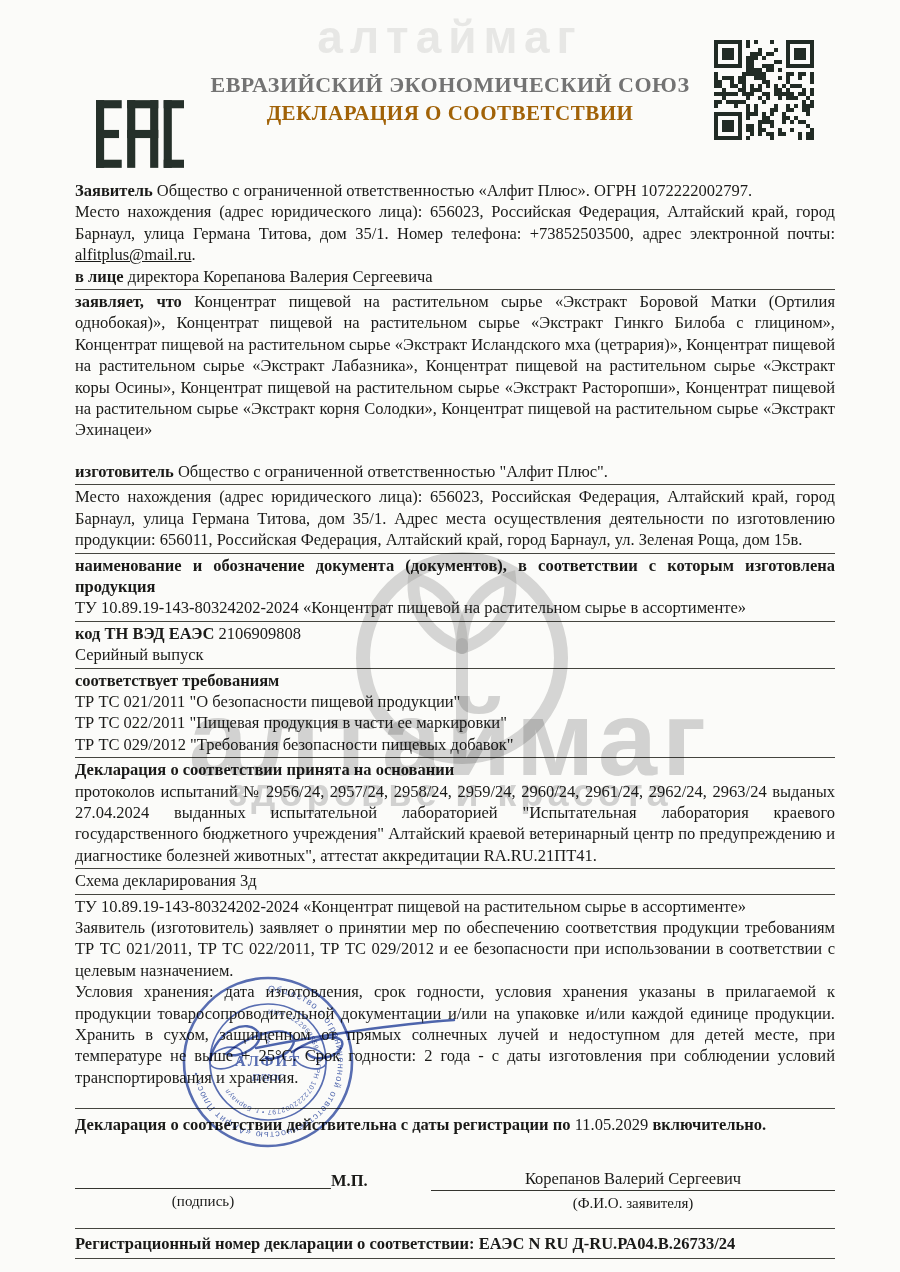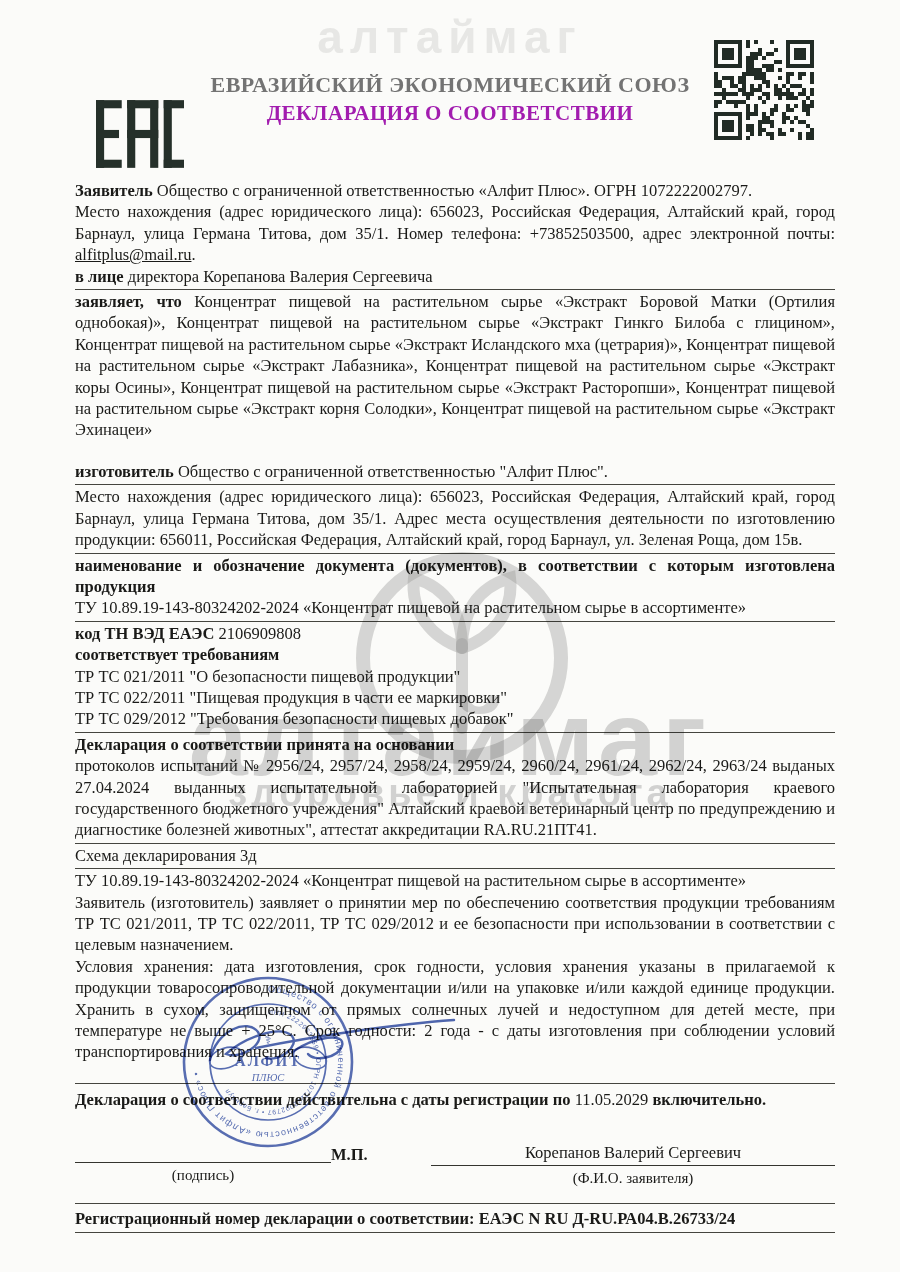--- a/index.html
+++ b/index.html
@@ -12,21 +12,21 @@
   .wm { position:absolute; left:0; right:0; text-align:center; pointer-events:none;
         font-family:"Liberation Sans", sans-serif; font-weight:bold; mix-blend-mode:multiply; z-index:3; }
   .wm-top  { top:10px;  font-size:46px;  color:rgba(195,195,195,0.33); letter-spacing:7px; }
   .wm-main { top:678px; font-size:106px; color:rgba(152,152,152,0.40); letter-spacing:5px; }
   .wm-sub  { top:772px; font-size:38px;  color:rgba(168,168,168,0.48); letter-spacing:4px; }
   .wm-circle { position:absolute; left:350px; top:546px; pointer-events:none; mix-blend-mode:multiply; z-index:3; }
   
   .eac-logo { position:absolute; left:96px; top:95px; z-index:2; }
   .titles { position:absolute; left:90px; right:90px; top:72px; text-align:center; z-index:2; }
   .title-1 { font-size:22px; font-weight:bold; letter-spacing:0.5px; color:#737373; }
-  .title-2 { font-size:21px; font-weight:bold; letter-spacing:0.5px; color:#a21caf; margin-top:3px;text-align:center; }
+  .title-2 { font-size:21px; font-weight:bold; letter-spacing:0.5px; color:#a16207; margin-top:3px;text-align:center; }
   .qr { position:absolute; left:712px; top:38px; z-index:2; }
   
   main { position:absolute; left:75px; top:180px; width:760px; z-index:1;
          font-size:16.5px; line-height:21.4px; }
   p { margin:0; text-align:justify; }
   b { font-weight:bold; }
   .email { text-decoration:underline; }
   .rule-below { border-bottom:1.5px solid #45453f; padding-bottom:2px; margin-bottom:1px; }
   .gap-below { margin-bottom:20px; }
   
@@ -303,20 +303,21 @@
 
     <p class="gap-below"><b>заявляет, что</b> <span>Концентрат пищевой на растительном сырье «Экстракт Боровой Матки (Ортилия однобокая)», Концентрат пищевой на растительном сырье «Экстракт Гинкго Билоба с глицином», Концентрат пищевой на растительном сырье «Экстракт Исландского мха (цетрария)», Концентрат пищевой на растительном сырье «Экстракт Лабазника», Концентрат пищевой на растительном сырье «Экстракт коры Осины», Концентрат пищевой на растительном сырье «Экстракт Расторопши», Концентрат пищевой на растительном сырье «Экстракт корня Солодки»,  Концентрат пищевой на растительном сырье «Экстракт Эхинацеи»</span></p>
 
     <p class="rule-below"><b>изготовитель</b> <span>Общество с ограниченной ответственностью "Алфит Плюс".</span></p>
     <p class="rule-below">Место нахождения (адрес юридического лица): 656023, Российская Федерация, Алтайский край, город Барнаул, улица Германа Титова, дом 35/1. Адрес места осуществления деятельности по изготовлению продукции: 656011, Российская Федерация, Алтайский край, город Барнаул, ул. Зеленая Роща, дом 15в.</p>
 
     <p style="font-weight:bold">наименование и обозначение документа (документов), в соответствии с которым изготовлена продукция</p>
     <p class="rule-below">ТУ 10.89.19-143-80324202-2024 «Концентрат пищевой на растительном сырье в ассортименте»</p>
 
     <p><b>код ТН ВЭД ЕАЭС</b> <span>2106909808</span></p>
+    <p class="rule-below">Серийный выпуск</p>
 
     <p style="font-weight:bold">соответствует требованиям</p>
     <p>ТР ТС 021/2011 "О безопасности пищевой продукции"</p>
     <p>ТР ТС 022/2011 "Пищевая продукция в части ее маркировки"</p>
     <p class="rule-below">ТР ТС 029/2012 "Требования безопасности пищевых добавок"</p>
 
     <p style="font-weight:bold">Декларация о соответствии принята на основании</p>
     <p class="rule-below">протоколов испытаний № 2956/24, 2957/24, 2958/24, 2959/24, 2960/24, 2961/24, 2962/24, 2963/24 выданых 27.04.2024 выданных испытательной лабораторией "Испытательная лаборатория краевого государственного бюджетного учреждения" Алтайский краевой ветеринарный центр по предупреждению и диагностике болезней животных", аттестат аккредитации RA.RU.21ПТ41.</p>
     <p class="rule-below">Схема декларирования 3д</p>
 

